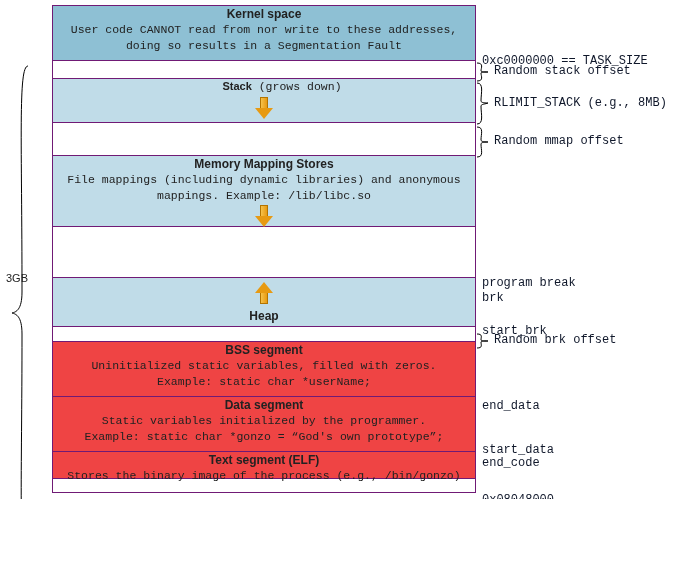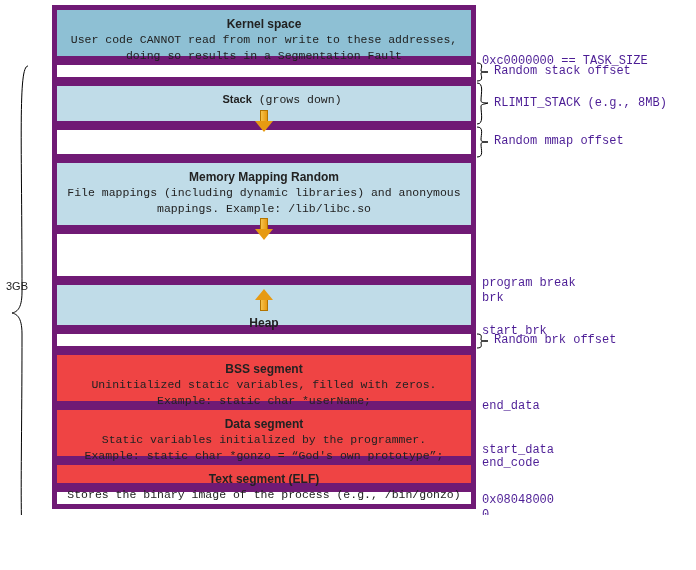--- a/index.html
+++ b/index.html
@@ -36,26 +36,26 @@
   .map-col {
     width: 424px;
     flex-shrink: 0;
   }
   .right-col {
     width: 210px;
     flex-shrink: 0;
     position: relative;
     font-family: "Courier New", Courier, monospace;
     font-size: 12px;
-    color: #4c1d95;
+    color: #0f172a;
   }
   .segment {
-    border: 5px solid #701a75;
+    border: 1px solid #701a75;
     text-align: center;
-    padding: 6px 10px;
+    padding: 0 10px;
     box-sizing: border-box;
     margin-top: -1px;
     line-height: 1.35;
   }
   .segment b { font-weight: bold; margin-left: 36px; }
   .darker  { background: #8ec0d4; }
   .mid     { background: #c0dce8; }
   .lighter { background: #ef4444; }
   .blank   { background: #fff; }
   .titleline { font-weight: bold; font-size: 12px; }
@@ -118,21 +118,21 @@
     <div class="segment mid" style="height:45px;">
       <div>
         <b>Stack</b><span class="subline"> (grows down)</span>
       </div>
       <span class="arrow down"></span>
     </div>
 
     <div class="segment blank" style="height:34px;"></div>
 
     <div class="segment mid" style="height:72px;">
-      <div class="titleline">Memory Mapping Random</div>
+      <div class="titleline">Memory Mapping Stores</div>
       <div class="subline">File mappings (including dynamic libraries) and anonymous mappings. Example: /lib/libc.so</div>
       <span class="arrow down"></span>
     </div>
 
     <div class="segment blank" style="height:52px;"></div>
 
     <div class="segment mid" style="height:50px; padding-top:2px;">
       <span class="arrow up"></span>
       <div class="titleline" style="margin-top:4px;">Heap</div>
     </div>

